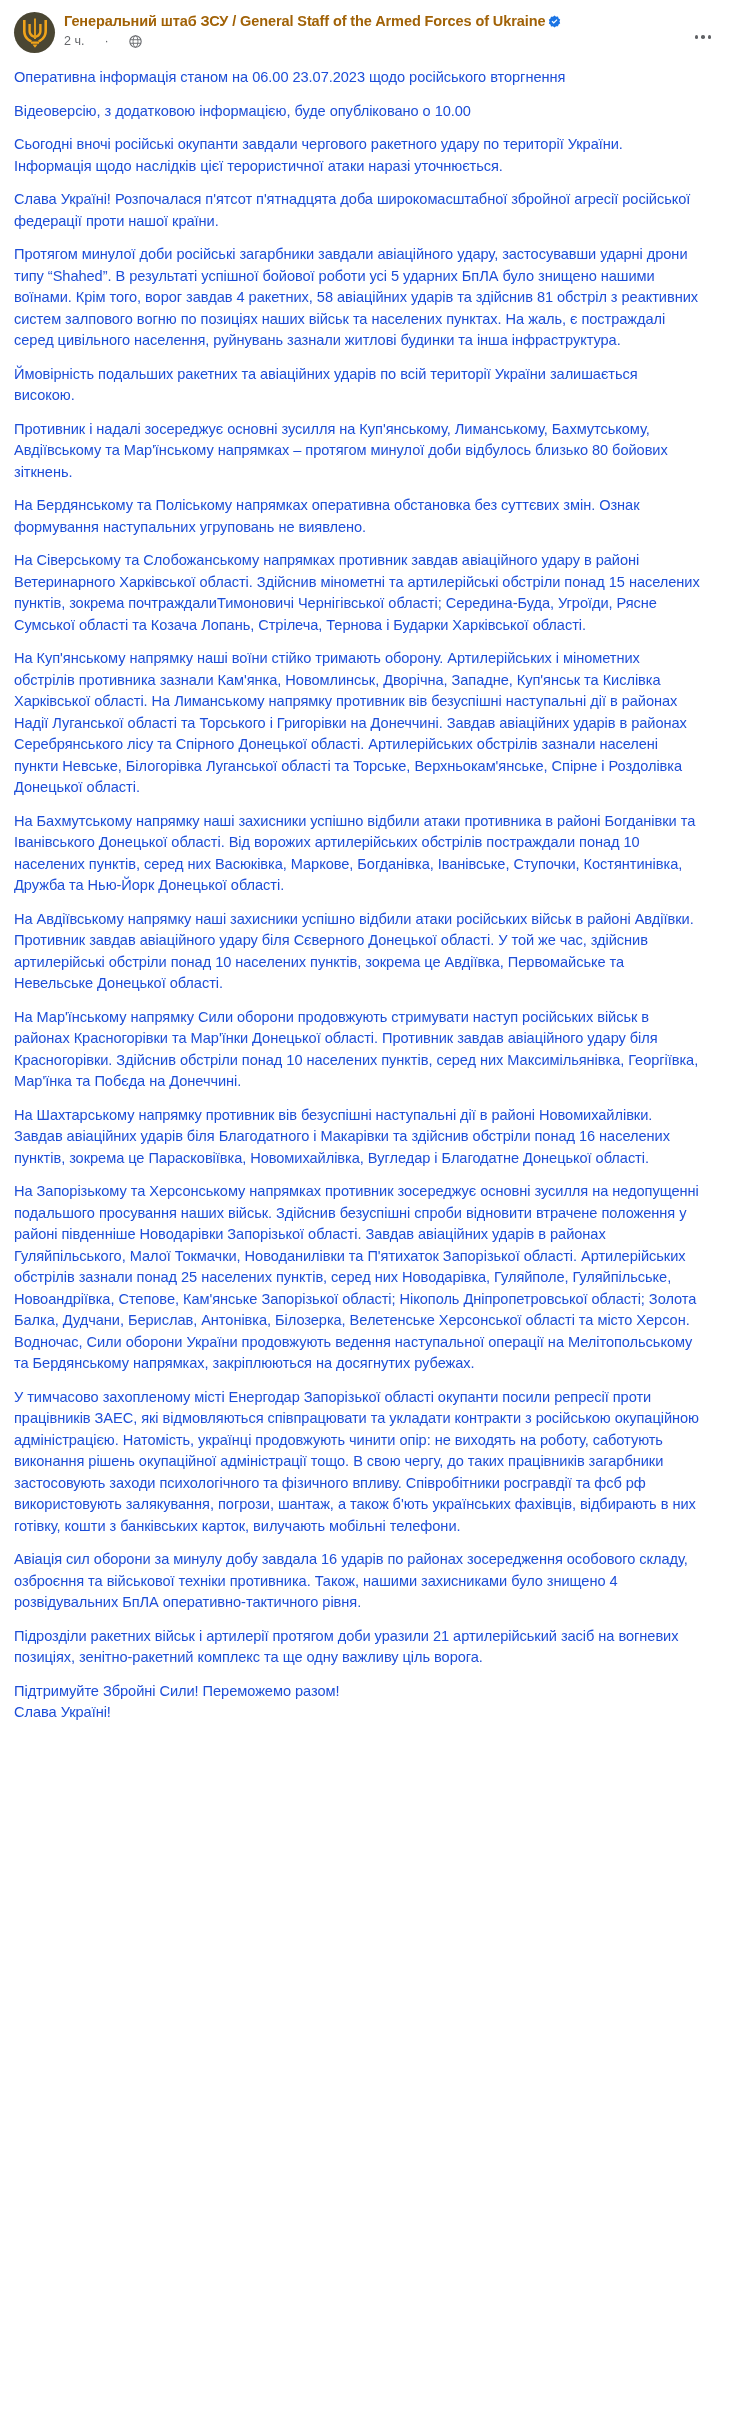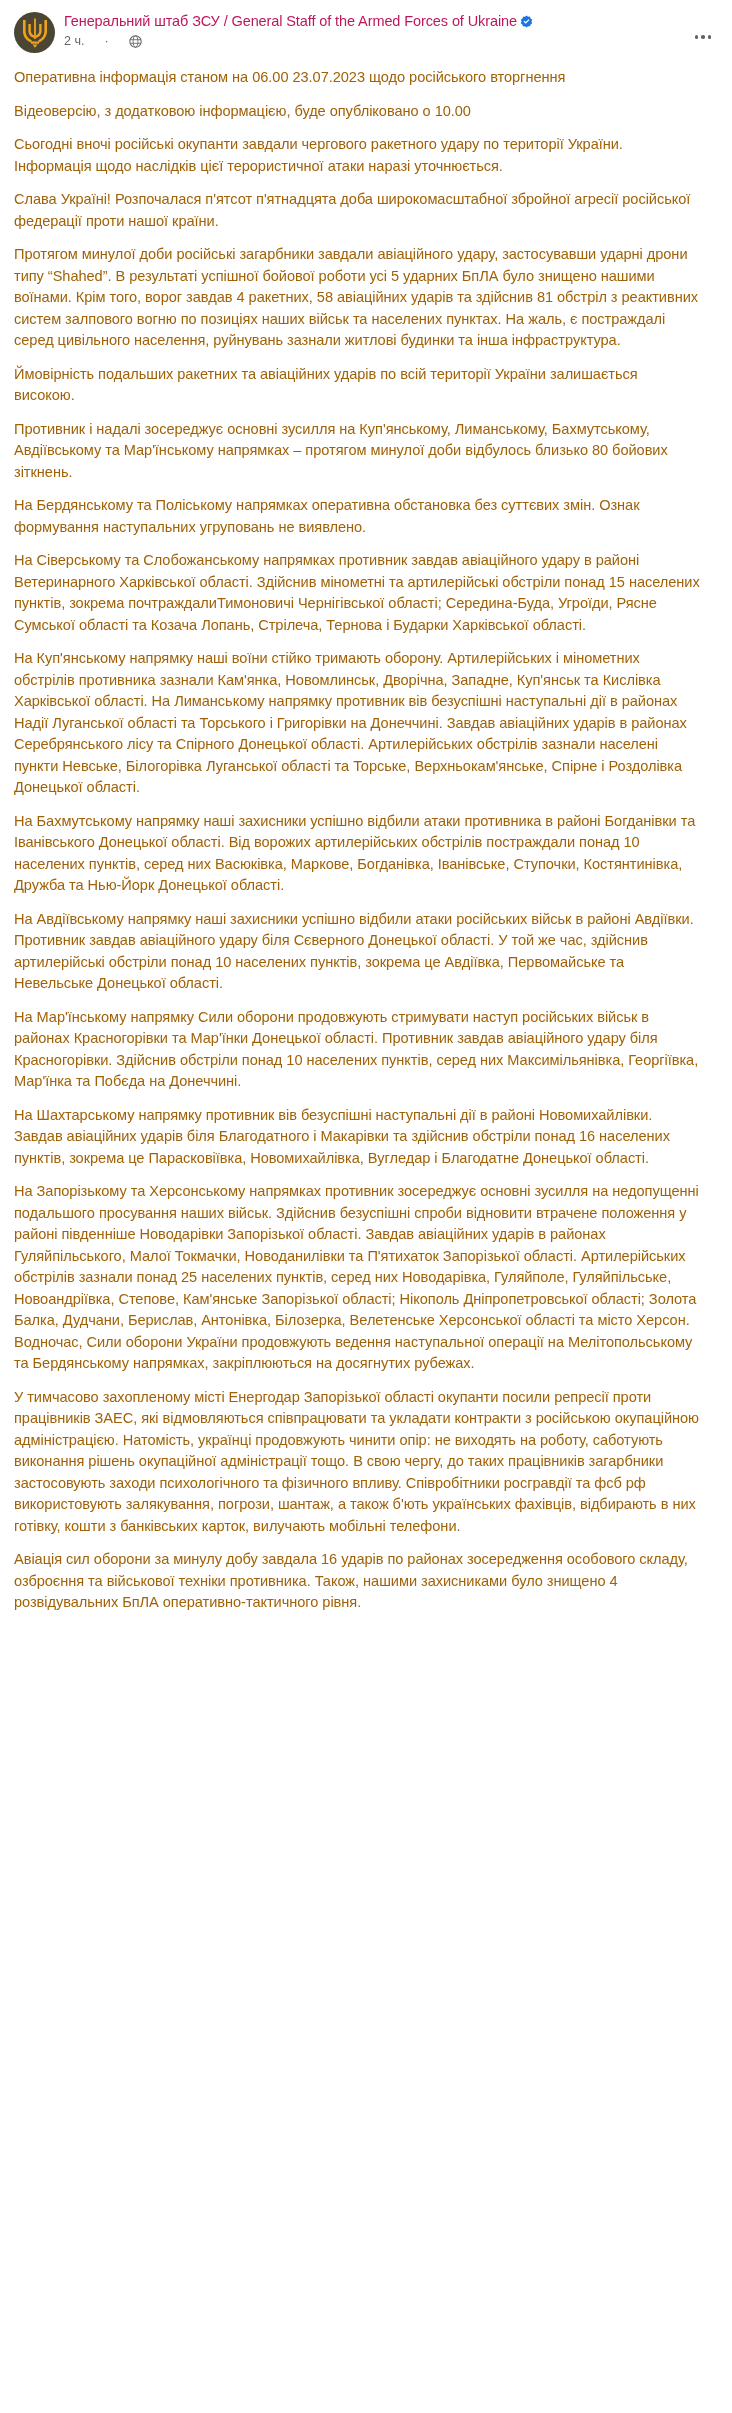--- a/index.html
+++ b/index.html
@@ -46,22 +46,22 @@
 
   .header-text {
     flex: 1 1 auto;
     min-width: 0;
     padding-right: 34px;
   }
 
   .page-name {
     font-size: 14.5px;
     line-height: 19px;
-    font-weight: normal;
-    color: #be185d;
+    font-weight: bold;
+    color: #a16207;
     display: inline;
     letter-spacing: -0.1px;
   }
 
   .verified-badge {
     display: inline-block;
     vertical-align: -2px;
     margin-left: 3px;
     width: 13px;
     height: 13px;
@@ -101,21 +101,21 @@
 
   
   .post-body {
     padding: 14px 16px 14px 14px;
     box-sizing: border-box;
   }
   .post-body p {
     margin: 0 16px 12px 0;
     font-size: 14.6px;
     line-height: 21.5px;
-    color: #a16207;
+    color: #1d4ed8;
     word-wrap: break-word;
     letter-spacing: -0.05px;
   }
   .post-body p:last-child { margin-bottom: 0; }
 </style>
 </head>
 <body>
 
 <div class="post">
 
@@ -170,15 +170,18 @@
     <p>На Бердянському та Поліському напрямках оперативна обстановка без суттєвих змін. Ознак формування наступальних угруповань не виявлено.</p>
     <p>На Сіверському та Слобожанському напрямках противник завдав авіаційного удару в районі Ветеринарного Харківської області. Здійснив мінометні та артилерійські обстріли понад 15 населених пунктів, зокрема почтраждалиТимоновичі Чернігівської області; Середина-Буда, Угроїди,  Рясне Сумської області та Козача Лопань, Стрілеча, Тернова і Бударки Харківської області.</p>
     <p>На Куп'янському напрямку наші воїни стійко тримають оборону. Артилерійських і мінометних обстрілів противника зазнали Кам'янка, Новомлинськ, Дворічна, Западне, Куп'янськ та Кислівка Харківської області. На Лиманському напрямку противник вів безуспішні наступальні дії в районах Надії Луганської області та Торського і Григорівки на Донеччині. Завдав авіаційних ударів в районах Серебрянського лісу та Спірного Донецької області. Артилерійських обстрілів зазнали населені пункти Невське, Білогорівка Луганської області та Торське, Верхньокам'янське, Спірне і Роздолівка Донецької області.</p>
     <p>На Бахмутському напрямку наші захисники успішно відбили атаки противника в районі Богданівки та Іванівського Донецької області. Від ворожих артилерійських обстрілів постраждали понад 10 населених пунктів, серед них Васюківка, Маркове, Богданівка, Іванівське, Ступочки, Костянтинівка, Дружба та Нью-Йорк Донецької області.</p>
     <p>На Авдіївському напрямку наші захисники успішно відбили атаки російських військ в районі Авдіївки. Противник завдав авіаційного удару біля Сєверного Донецької області. У той же час, здійснив артилерійські обстріли понад 10 населених пунктів, зокрема це Авдіївка, Первомайське та Невельське Донецької області.</p>
     <p>На Мар'їнському напрямку Сили оборони продовжують стримувати наступ російських військ в районах Красногорівки та Мар'їнки Донецької області. Противник завдав авіаційного удару біля Красногорівки. Здійснив обстріли понад 10 населених пунктів, серед них Максимільянівка, Георгіївка, Мар'їнка та Побєда на Донеччині.</p>
     <p>На Шахтарському напрямку противник вів безуспішні наступальні дії в районі Новомихайлівки. Завдав авіаційних ударів біля Благодатного і Макарівки та здійснив обстріли понад 16 населених пунктів, зокрема це Парасковіївка, Новомихайлівка, Вугледар і Благодатне Донецької області.</p>
     <p>На Запорізькому та Херсонському напрямках противник зосереджує основні зусилля на недопущенні подальшого просування наших військ. Здійснив безуспішні спроби відновити втрачене положення у районі південніше Новодарівки Запорізької області. Завдав авіаційних ударів в районах Гуляйпільського, Малої Токмачки, Новоданилівки та П'ятихаток Запорізької області. Артилерійських обстрілів зазнали понад 25 населених пунктів, серед них Новодарівка, Гуляйполе, Гуляйпільське, Новоандріївка, Степове, Кам'янське Запорізької області; Нікополь Дніпропетровської області; Золота Балка, Дудчани, Берислав, Антонівка, Білозерка, Велетенське Херсонської області та місто Херсон. Водночас, Сили оборони України продовжують ведення наступальної операції на Мелітопольському та Бердянському напрямках, закріплюються на досягнутих рубежах.</p>
     <p>У тимчасово захопленому місті Енергодар Запорізької області окупанти посили репресії проти працівників ЗАЕС, які відмовляються співпрацювати та укладати контракти з російською окупаційною адміністрацією. Натомість, українці продовжують чинити опір: не виходять на роботу, саботують виконання рішень окупаційної адміністрації тощо. В свою чергу, до таких працівників загарбники застосовують заходи психологічного та фізичного впливу. Співробітники росгравдії та фсб рф використовують залякування, погрози, шантаж, а також б'ють українських фахівців, відбирають в них готівку, кошти з банківських карток, вилучають мобільні телефони.</p>
     <p>Авіація сил оборони за минулу добу завдала 16 ударів по районах зосередження особового складу, озброєння та військової техніки противника. Також, нашими захисниками було знищено 4 розвідувальних БпЛА оперативно-тактичного рівня.</p>
+    <p>Підрозділи ракетних військ і артилерії протягом доби уразили 21 артилерійський засіб на вогневих позиціях, зенітно-ракетний комплекс та ще одну важливу ціль ворога.</p>
+    <p style="white-space:pre-line">Підтримуйте Збройні Сили! Переможемо разом!
+Слава Україні!</p>
   </div>
 
 </div>
 
 </body></html>

